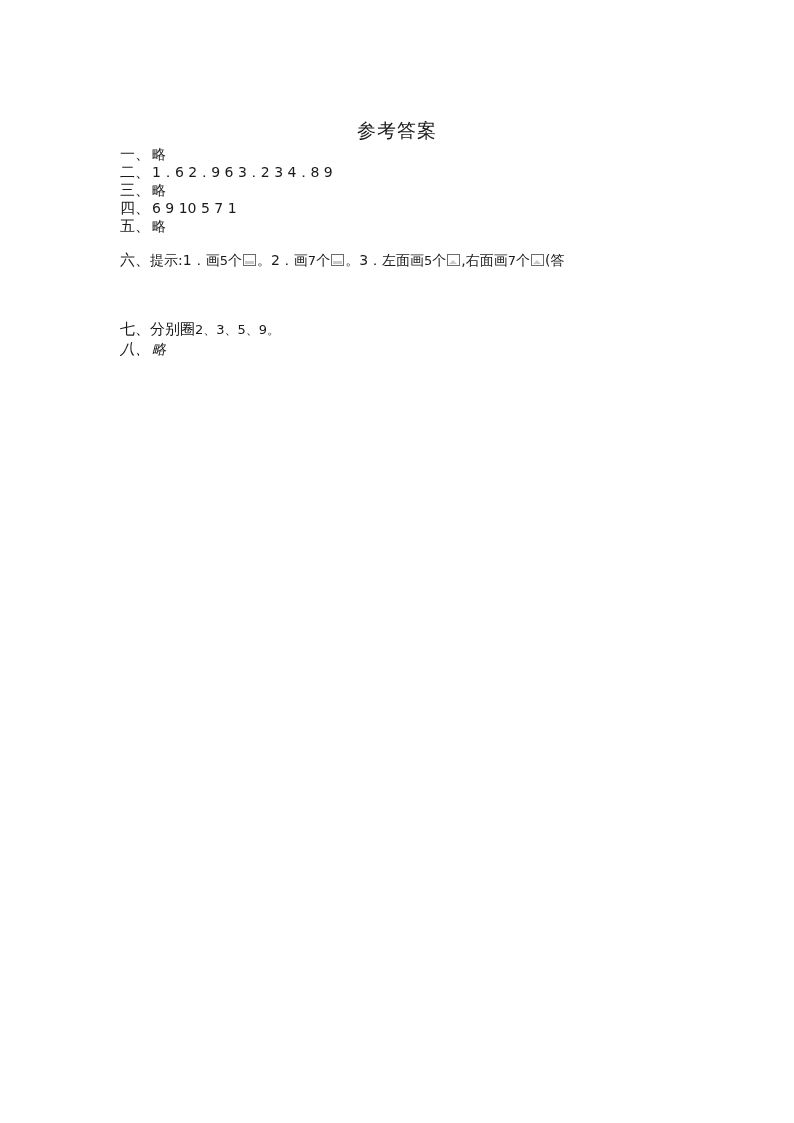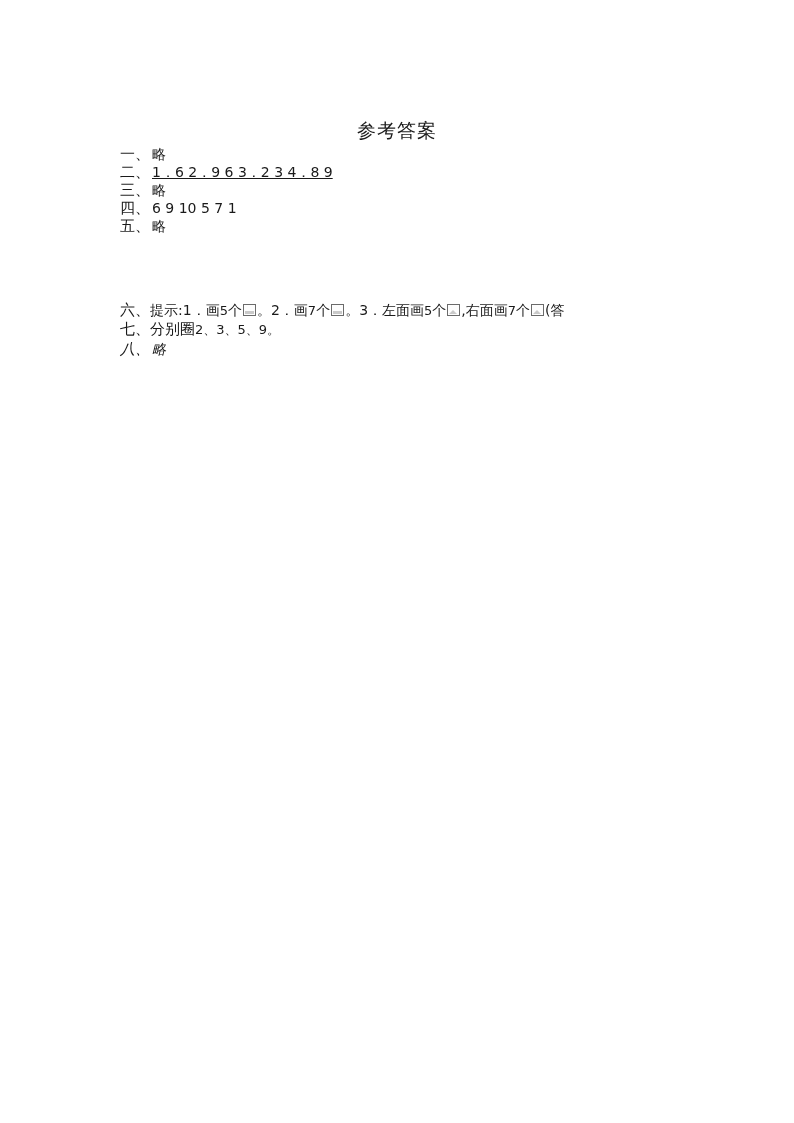--- a/index.html
+++ b/index.html
@@ -53,30 +53,28 @@
     color: #1a1a1a;
   }
   .content {
     font-size: 14px;
     color: #1a1a1a;
     padding-left: 2px;
   }
   
   .row2 .content {
     font-size: 14px;
-    text-decoration: underline;
   }
   .para {
     position: absolute;
     left: 120px;
     width: 560px;
     font-size: 14px;
-    line-height: 34px;
+    line-height: 24px;
     color: #1a1a1a;
-    margin-top: 45px;
   }
   .para .label {
     font-size: 15px;
   }
   .sq {
     display: inline-block;
     width: 11px;
     height: 10px;
     border: 1px solid #6b6b6b;
     position: relative;

